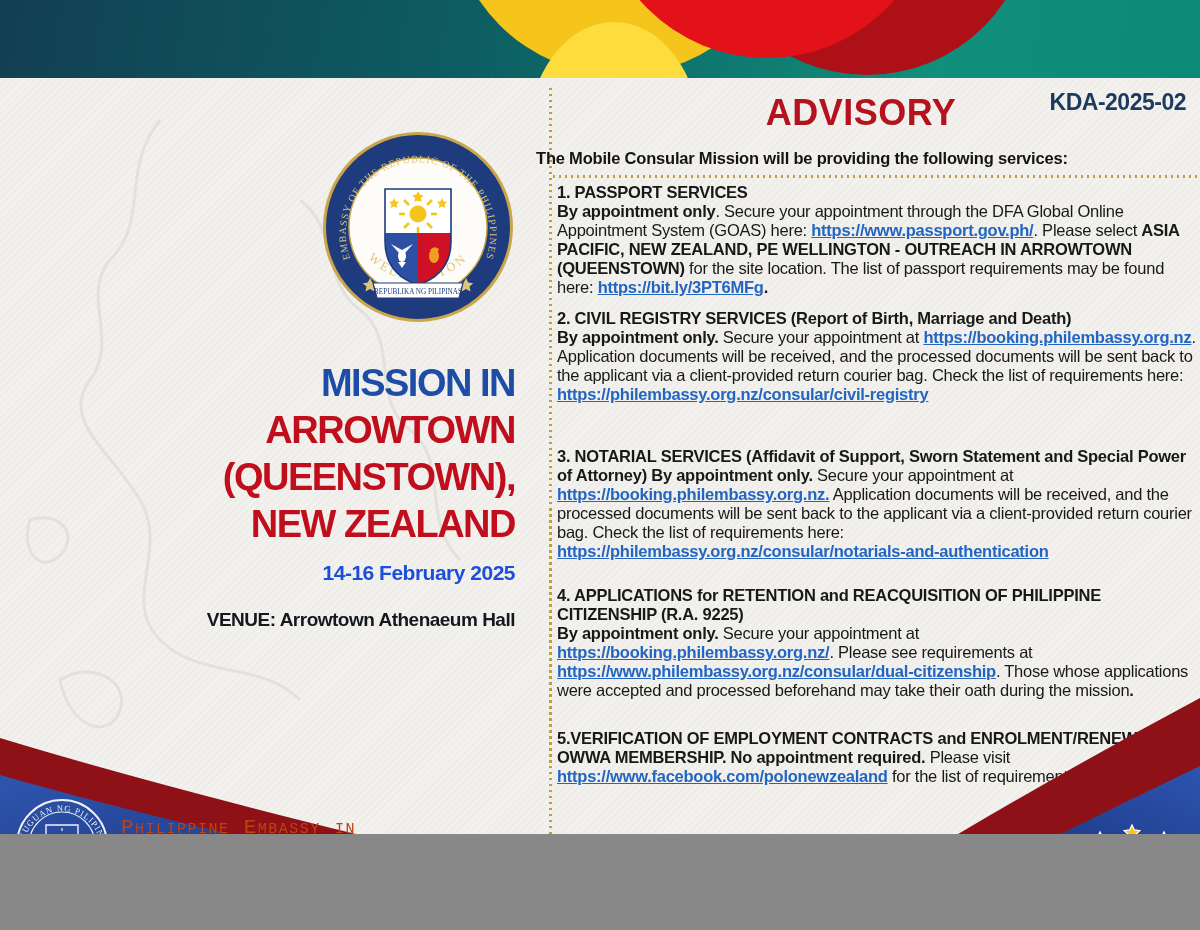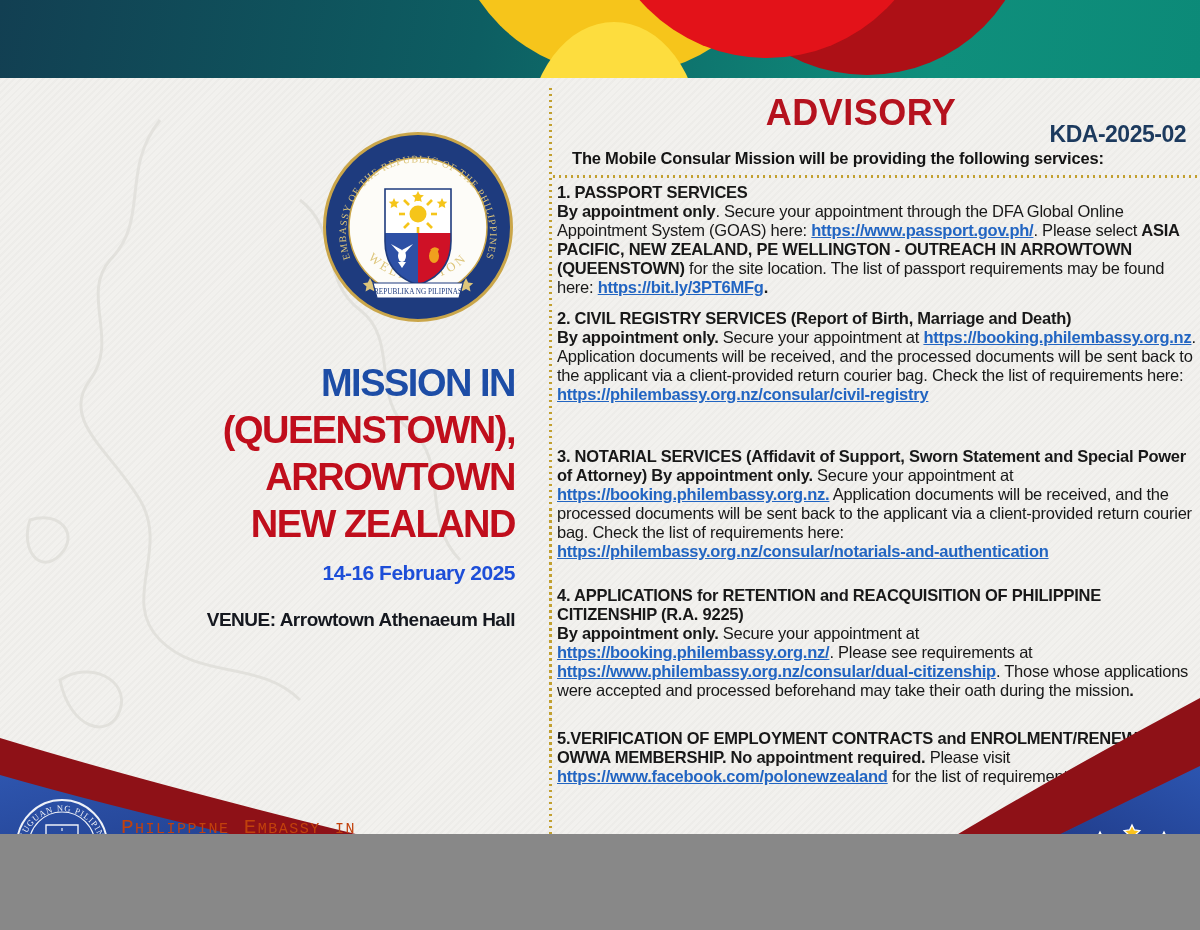--- a/index.html
+++ b/index.html
@@ -19,22 +19,22 @@
   .map-wm{position:absolute;left:0;top:80px;pointer-events:none;}
   
   .dot-v{position:absolute;left:549px;top:88px;width:3px;height:772px;
     background:repeating-linear-gradient(to bottom,#c2a030 0 2.5px,transparent 2.5px 6px);}
   .dot-h{position:absolute;left:553px;top:175px;width:647px;height:3px;
     background:repeating-linear-gradient(to right,#c2a030 0 2.5px,transparent 2.5px 6px);}
   
   .advisory{position:absolute;left:706px;top:92px;width:310px;text-align:center;
     font-size:36px;font-weight:800;letter-spacing:.5px;color:#b5121e;}
   .ref{position:absolute;right:14px;top:89px;font-size:23px;font-weight:700;
-    color:#1c3a5e;letter-spacing:-.5px;margin-top:32px;}
-  .intro{position:absolute;left:572px;top:149px;width:610px;font-size:16.5px;
+    color:#1c3a5e;letter-spacing:-.5px;}
+  .intro{position:absolute;left:536px;top:149px;width:610px;font-size:16.5px;
     font-weight:700;color:#141414;letter-spacing:-.2px;}
   .section{position:absolute;left:557px;width:640px;font-size:16.5px;line-height:19px;
     color:#181818;letter-spacing:-.25px;white-space:pre-wrap;}
   .s1{top:183px}.s2{top:309px}.s3{top:447px}.s4{top:586px}.s5{top:729px}
   .section .b{font-weight:700;}
   .section .lnk{font-weight:700;color:#2265c2;text-decoration:underline;cursor:pointer;text-align:center;}
   
   .seal-wrap{position:absolute;left:323px;top:132px;}
   .title-block{position:absolute;left:60px;top:360px;width:455px;text-align:right;}
   .t-line{font-size:38px;line-height:47px;font-weight:700;letter-spacing:-1.5px;}
@@ -163,22 +163,22 @@
 
       <g>
         <path d="M50,151 L140,151 L136,166 L54,166 Z" fill="#ffffff" stroke="#1e3b7e" stroke-width="1.2"></path>
         <text x="95" y="161.5" text-anchor="middle" font-family="Liberation Serif,serif" font-size="7.2" fill="#1e3b7e">REPUBLIKA NG PILIPINAS</text>
       </g>
     </svg>
   </div>
 
   <div class="title-block">
     <div class="t-line t-blue">MISSION IN</div>
+    <div class="t-line t-red">ARROWTOWN</div>
     <div class="t-line t-red">(QUEENSTOWN),</div>
-    <div class="t-line t-red">ARROWTOWN</div>
     <div class="t-line t-red">NEW ZEALAND</div>
     <div class="t-date">14-16 February 2025</div>
     <div class="t-venue">
       <div>VENUE: Arrowtown Athenaeum Hall</div>
     </div>
   </div>
 
   <svg class="footer-svg" width="1200" height="240" viewBox="0 0 1200 240">
     <defs>
       <linearGradient id="gBlueL" x1="0" y1="0" x2="1" y2="1">

